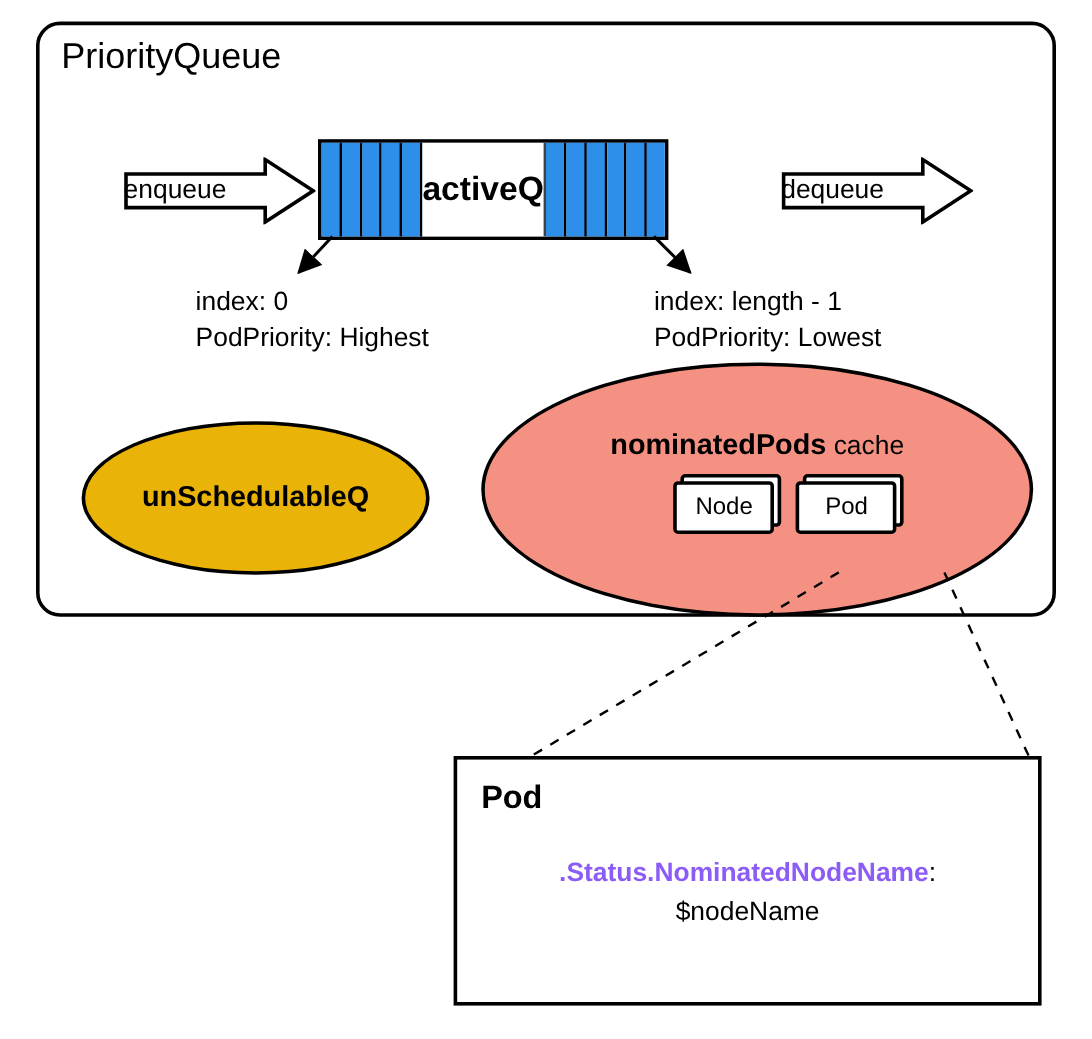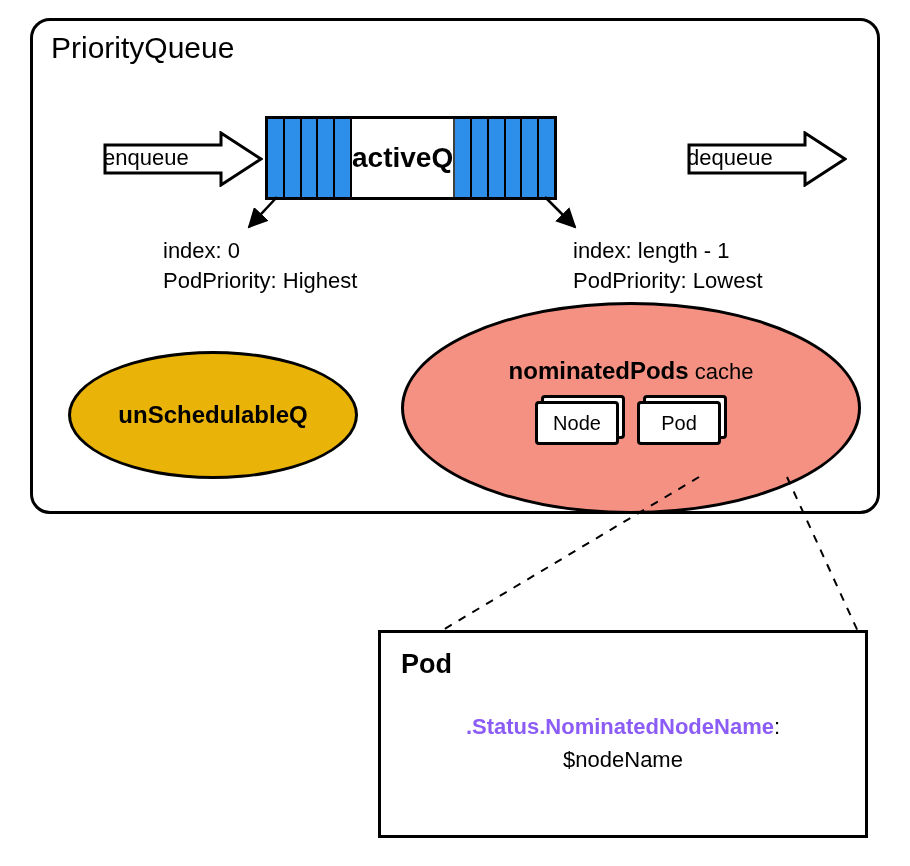--- a/index.html
+++ b/index.html
@@ -29,21 +29,21 @@
       font-size: 30px;
       font-weight: normal;
     }
     .enqueue-arrow {
       position: absolute;
       left: 70px;
       top: 110px;
     }
     .dequeue-arrow {
       position: absolute;
-      left: 654px;
+      left: 618px;
       top: 110px;
     }
     .arrow-label {
       position: absolute;
       font-size: 22px;
       top: 14px;
       width: 100%;
       text-align: left;
     }
     .activeQ {
@@ -95,21 +95,21 @@
       left: 368px;
       top: 281px;
       width: 460px;
       height: 212px;
       background: #F59182;
     }
     .ellipse-title {
       font-size: 24px;
       font-weight: bold;
     }
-    .nominated-inner { text-align: center; }
+    .nominated-inner { text-align: right; }
     .stack {
       position: relative;
       width: 90px;
       height: 60px;
       display: inline-block;
     }
     .stack .back, .stack .front {
       position: absolute;
       width: 84px;
       height: 44px;
@@ -183,21 +183,21 @@
     <div class="slot"></div>
     <div class="slot"></div>
     <div class="slot"></div>
     <div class="slot"></div>
   </div>
 
   <div class="annot" style="left:130px; top:215px;">
     <div>index: 0</div>
     <div>PodPriority: Highest</div>
   </div>
-  <div class="annot" style="left:540px; top:215px;">
+  <div class="annot" style="left:512px; top:215px;">
     <div>index: length - 1</div>
     <div>PodPriority: Lowest</div>
   </div>
 
   <div class="ellipse ellipse-left">
     <span class="ellipse-title">unSchedulableQ</span>
   </div>
 
   <div class="ellipse ellipse-right">
     <div class="nominated-inner">

